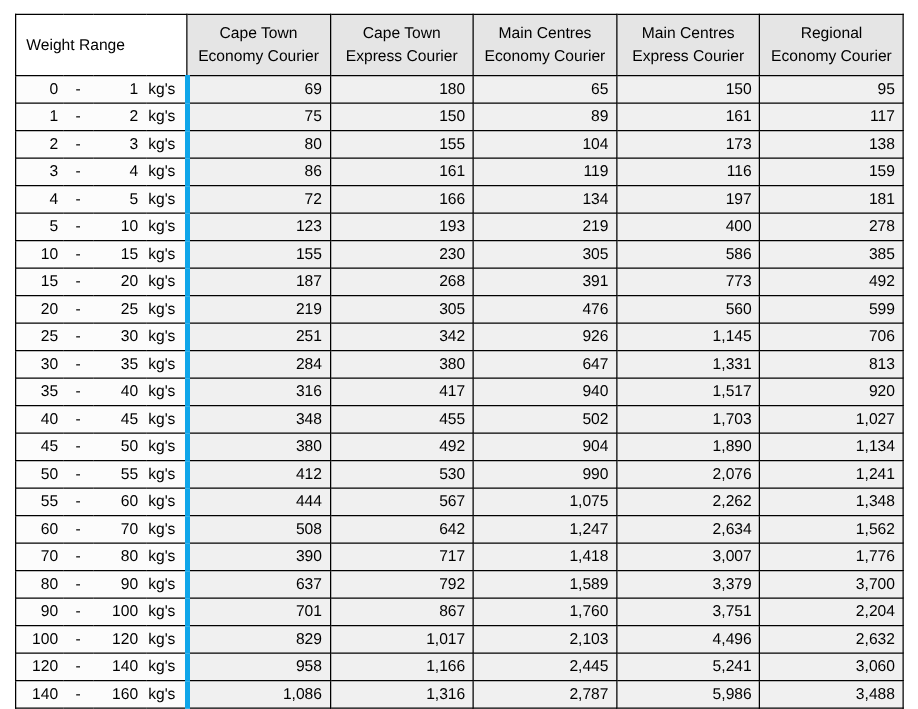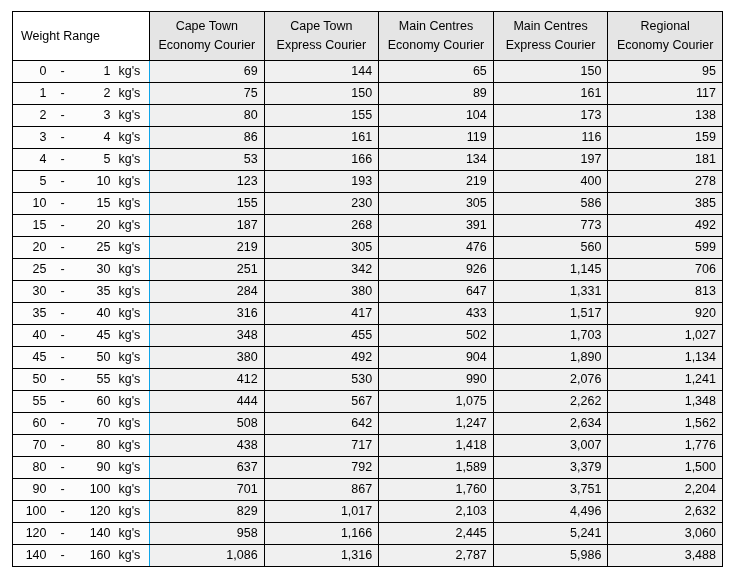--- a/index.html
+++ b/index.html
@@ -90,21 +90,21 @@
   }
   tbody td.wr-dash {
     text-align: center;
     padding: 0;
   }
   tbody td.wr-max {
     text-align: right;
     padding-right: 6px;
   }
   tbody td.wr-unit {
-    border-right: 1px solid #0ea5e9;
+    border-right: 4px solid #0ea5e9;
     text-align: left;
     padding-left: 2px;
   }
 </style>
 </head>
 <body>
 
 <div class="sheet">
 
   <table class="rate-table">
@@ -151,21 +151,21 @@
       </tr>
     </thead>
 
     <tbody id="table-body">
         <tr>
           <td class="wr wr-min">0</td>
           <td class="wr wr-dash">-</td>
           <td class="wr wr-max">1</td>
           <td class="wr wr-unit">kg's</td>
           <td>69</td>
-          <td>144</td>
+          <td>180</td>
           <td>65</td>
           <td>150</td>
           <td>95</td>
         </tr>
         <tr>
           <td class="wr wr-min">1</td>
           <td class="wr wr-dash">-</td>
           <td class="wr wr-max">2</td>
           <td class="wr wr-unit">kg's</td>
           <td>75</td>
@@ -194,21 +194,21 @@
           <td>161</td>
           <td>119</td>
           <td>116</td>
           <td>159</td>
         </tr>
         <tr>
           <td class="wr wr-min">4</td>
           <td class="wr wr-dash">-</td>
           <td class="wr wr-max">5</td>
           <td class="wr wr-unit">kg's</td>
-          <td>53</td>
+          <td>72</td>
           <td>166</td>
           <td>134</td>
           <td>197</td>
           <td>181</td>
         </tr>
         <tr>
           <td class="wr wr-min">5</td>
           <td class="wr wr-dash">-</td>
           <td class="wr wr-max">10</td>
           <td class="wr wr-unit">kg's</td>
@@ -273,21 +273,21 @@
           <td>1,331</td>
           <td>813</td>
         </tr>
         <tr>
           <td class="wr wr-min">35</td>
           <td class="wr wr-dash">-</td>
           <td class="wr wr-max">40</td>
           <td class="wr wr-unit">kg's</td>
           <td>316</td>
           <td>417</td>
-          <td>433</td>
+          <td>940</td>
           <td>1,517</td>
           <td>920</td>
         </tr>
         <tr>
           <td class="wr wr-min">40</td>
           <td class="wr wr-dash">-</td>
           <td class="wr wr-max">45</td>
           <td class="wr wr-unit">kg's</td>
           <td>348</td>
           <td>455</td>
@@ -337,36 +337,36 @@
           <td>642</td>
           <td>1,247</td>
           <td>2,634</td>
           <td>1,562</td>
         </tr>
         <tr>
           <td class="wr wr-min">70</td>
           <td class="wr wr-dash">-</td>
           <td class="wr wr-max">80</td>
           <td class="wr wr-unit">kg's</td>
-          <td>438</td>
+          <td>390</td>
           <td>717</td>
           <td>1,418</td>
           <td>3,007</td>
           <td>1,776</td>
         </tr>
         <tr>
           <td class="wr wr-min">80</td>
           <td class="wr wr-dash">-</td>
           <td class="wr wr-max">90</td>
           <td class="wr wr-unit">kg's</td>
           <td>637</td>
           <td>792</td>
           <td>1,589</td>
           <td>3,379</td>
-          <td>1,500</td>
+          <td>3,700</td>
         </tr>
         <tr>
           <td class="wr wr-min">90</td>
           <td class="wr wr-dash">-</td>
           <td class="wr wr-max">100</td>
           <td class="wr wr-unit">kg's</td>
           <td>701</td>
           <td>867</td>
           <td>1,760</td>
           <td>3,751</td>

